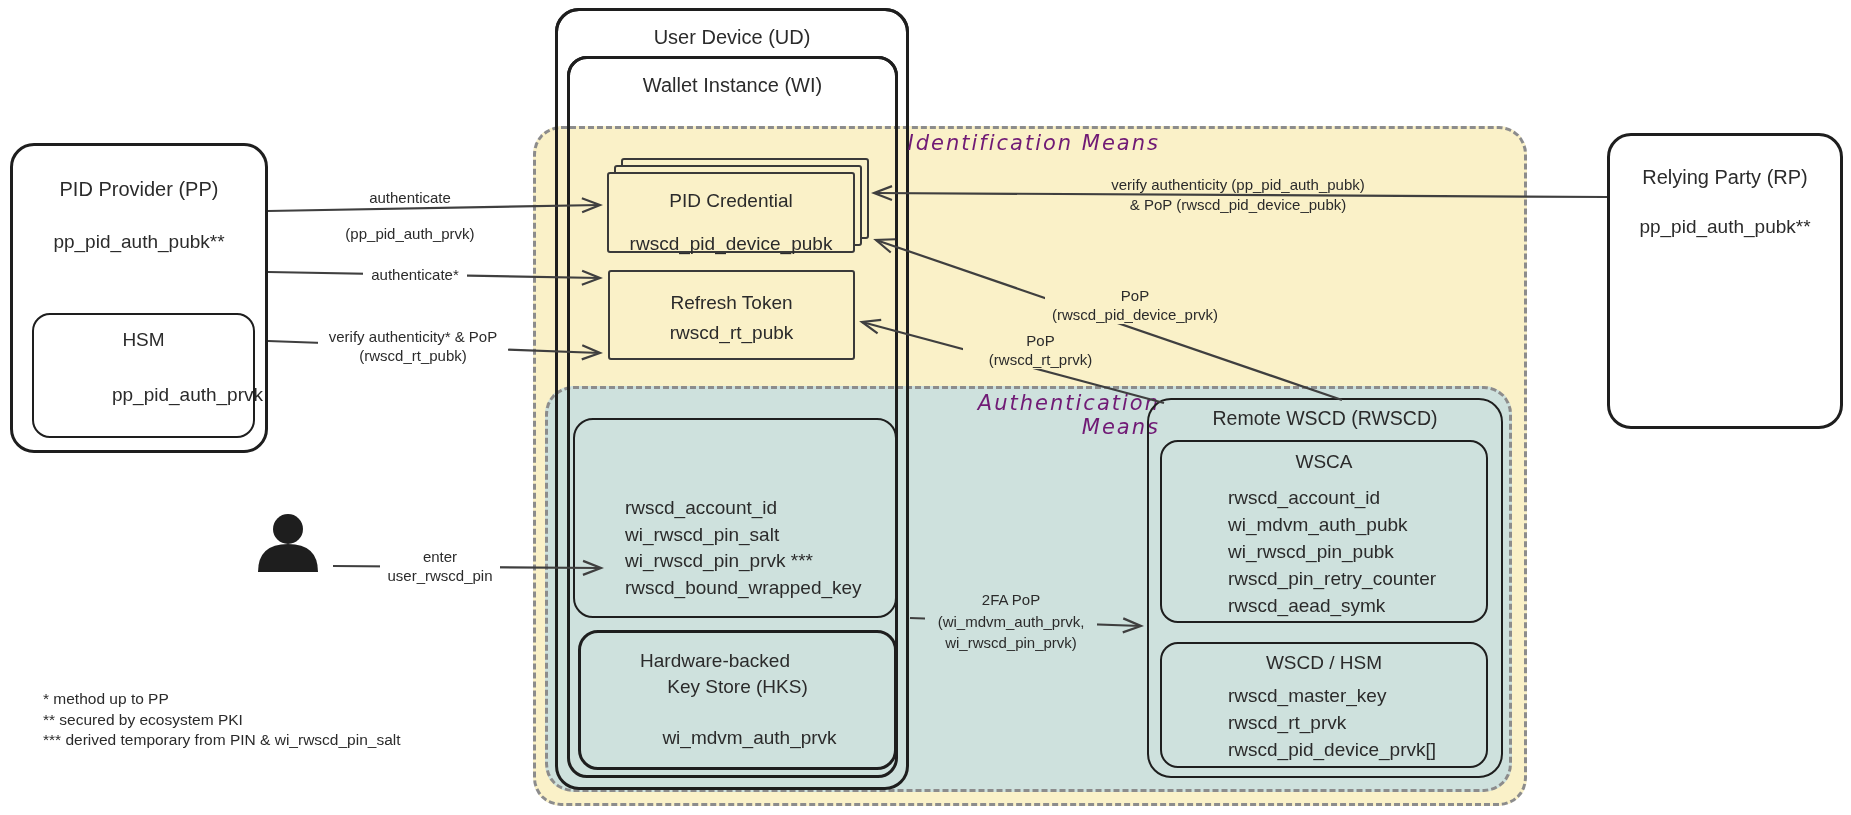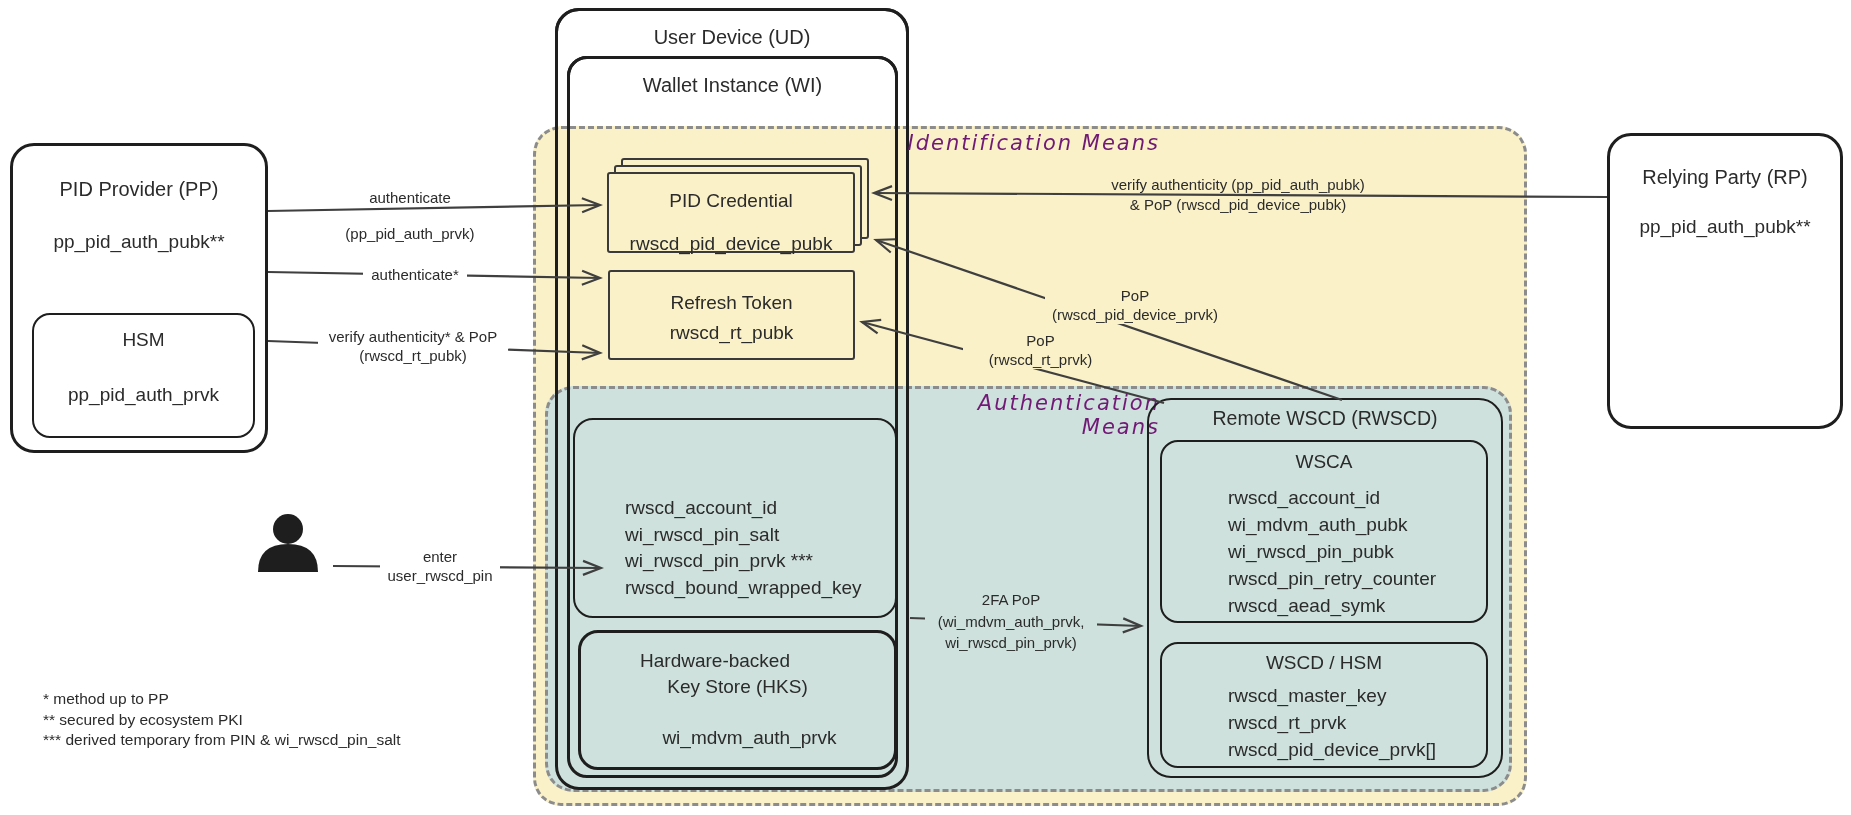--- a/index.html
+++ b/index.html
@@ -91,21 +91,21 @@
     <div>rwscd_master_key</div>
     <div>rwscd_rt_prvk</div>
     <div>rwscd_pid_device_prvk[]</div>
   </div>
 
   <div class="wbox" style="left:10px;top:143px;width:258px;height:310px;"></div>
   <div class="title" style="left:10px;top:178px;width:258px;">PID Provider (PP)</div>
   <div class="txt c" style="left:10px;top:231px;width:258px;">pp_pid_auth_pubk**</div>
   <div class="wbox" style="left:32px;top:313px;width:223px;height:125px;border-width:2.5px;border-radius:18px;"></div>
   <div class="txt c" style="left:32px;top:329px;width:223px;">HSM</div>
-  <div class="txt c" style="left:32px;top:384px;width:223px;">pp_pid_auth_prvk</div>
+  <div class="txt c" style="left:32px;top:384px;width:223px;padding-left:44px;">pp_pid_auth_prvk</div>
 
   <div class="wbox" style="left:1607px;top:133px;width:236px;height:296px;"></div>
   <div class="title" style="left:1607px;top:166px;width:236px;">Relying Party (RP)</div>
   <div class="txt c" style="left:1607px;top:216px;width:236px;">pp_pid_auth_pubk**</div>
 
   <svg class="abs" style="left:255px;top:510px;" width="66" height="62" viewBox="0 0 66 62">
     <circle cx="33" cy="19" r="15" fill="#1e1e1e"></circle>
     <path d="M3,62 Q3,34 33,34 Q63,34 63,62 Z" fill="#1e1e1e"></path>
   </svg>
 

